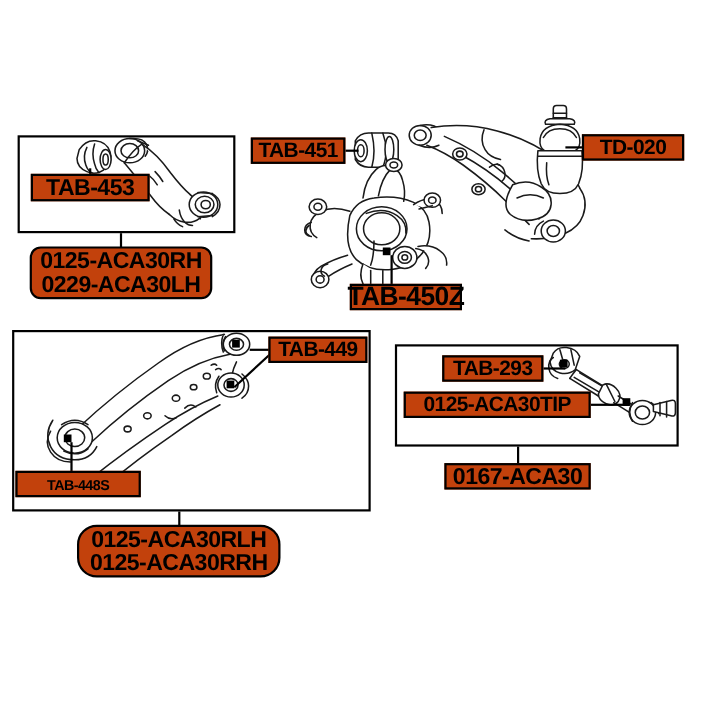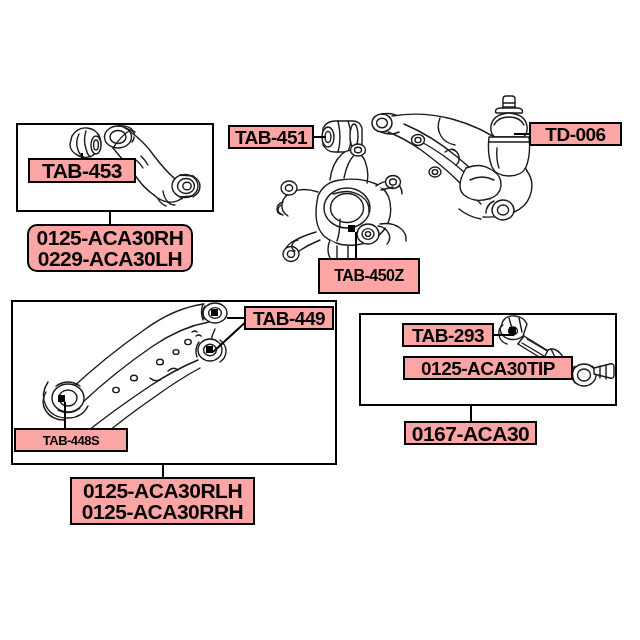--- a/index.html
+++ b/index.html
@@ -21,21 +21,21 @@
   #art-layer {
     position: absolute;
     left: 0;
     top: 0;
     width: 640px;
     height: 640px;
   }
   .label-box {
     position: absolute;
     box-sizing: border-box;
-    background: #fca5a5;
+    background: #c2410c;
     border: 2px solid #000000;
     display: flex;
     flex-direction: column;
     align-items: center;
     justify-content: center;
     color: #000000;
     font-family: "Liberation Sans", sans-serif;
     font-weight: bold;
     letter-spacing: -0.5px;
     white-space: nowrap;
@@ -311,50 +311,50 @@
   <div class="group-box" style="left:359px; top:313px; width:258px; height:93px;"></div>
 
   <div class="label-box" style="left:28px; top:158px; width:108px; height:25px; font-size:21px;justify-content:center;">
     <span class="lbl-line">TAB-453</span>
   </div>
 
   <div class="label-box" style="left:228px; top:125px; width:86px; height:24px; font-size:19px;">
     <span class="lbl-line">TAB-451</span>
   </div>
 
-  <div class="label-box" style="left:318px; top:258px; width:102px; height:36px; font-size:16px;">
+  <div class="label-box" style="left:318px; top:258px; width:102px; height:24px; font-size:24px;">
     <span class="lbl-line">TAB-450Z</span>
   </div>
 
   <div class="label-box" style="left:529px; top:122px; width:93px; height:24px; font-size:19px;">
-    <span class="lbl-line">TD-006</span>
+    <span class="lbl-line">TD-020</span>
   </div>
 
   <div class="label-box" style="left:244px; top:306px; width:90px; height:24px; font-size:19px;">
     <span class="lbl-line">TAB-449</span>
   </div>
 
   <div class="label-box" style="left:14px; top:428px; width:114px; height:24px; font-size:13px;">
     <span class="lbl-line">TAB-448S</span>
   </div>
 
   <div class="label-box" style="left:402px; top:323px; width:92px; height:24px; font-size:19px;">
     <span class="lbl-line">TAB-293</span>
   </div>
 
-  <div class="label-box" style="left:367px; top:356px; width:170px; height:24px; font-size:19px;margin-left:36px;">
+  <div class="label-box" style="left:367px; top:356px; width:170px; height:24px; font-size:19px;">
     <span class="lbl-line">0125-ACA30TIP</span>
   </div>
 
   <div class="label-box" style="left:27px; top:224px; width:166px; height:48px; font-size:21px;border-radius:10px;">
     <span class="lbl-line">0125-ACA30RH</span>
     <span class="lbl-line">0229-ACA30LH</span>
   </div>
 
-  <div class="label-box" style="left:70px; top:477px; width:185px; height:48px; font-size:21px;">
+  <div class="label-box" style="left:70px; top:477px; width:185px; height:48px; font-size:21px;border-radius:18px;">
     <span class="lbl-line">0125-ACA30RLH</span>
     <span class="lbl-line">0125-ACA30RRH</span>
   </div>
 
   <div class="label-box" style="left:404px; top:421px; width:133px; height:24px; font-size:21px;">
     <span class="lbl-line">0167-ACA30</span>
   </div>
 
 </div>
 

